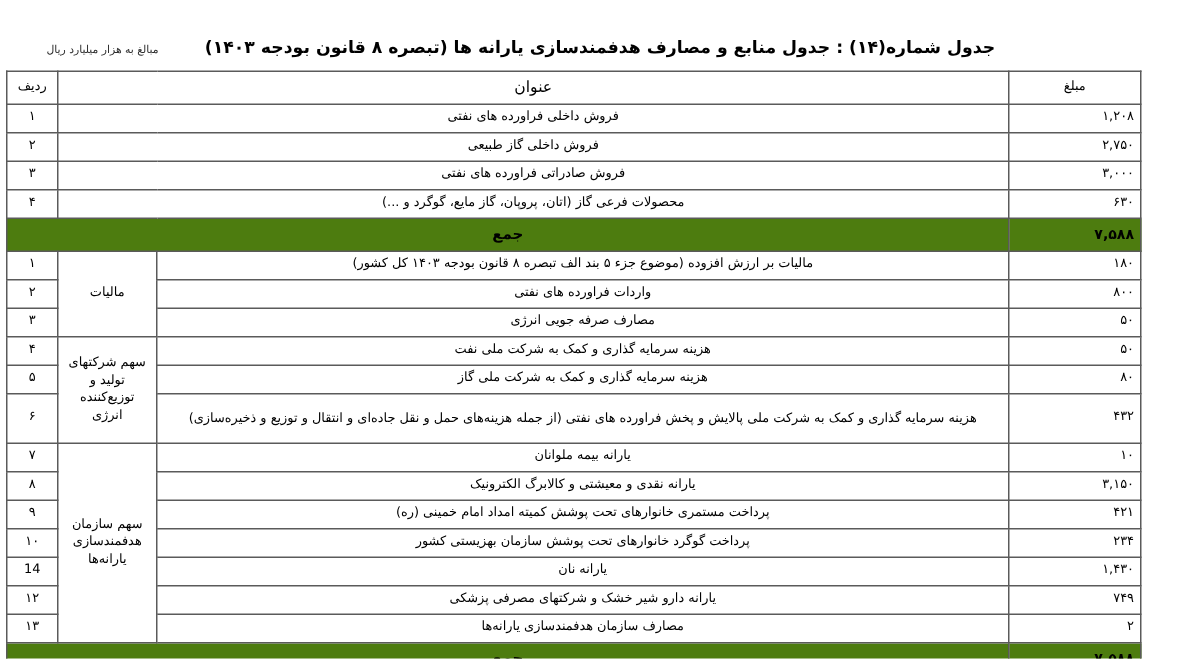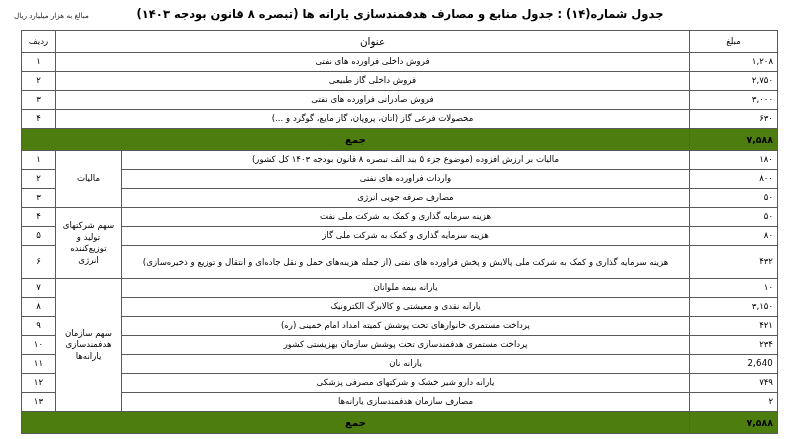--- a/index.html
+++ b/index.html
@@ -13,21 +13,21 @@
     font-family: "DejaVu Sans", "Liberation Sans", sans-serif;
     color: #000000;
     overflow: hidden;
   }
 
   .page {
     position: relative;
     width: 800px;
     height: 439px;
     box-sizing: border-box;
-    padding: 0;
+    padding: 17px;
   }
 
   
   .doc-header {
     position: relative;
     height: 30px;
     width: 100%;
   }
   .doc-title {
     position: absolute;
@@ -220,27 +220,27 @@
           <td class="title">یارانه نقدی و معیشتی و کالابرگ الکترونیک</td>
           <td class="rownum">۸</td>
         </tr>
         <tr class="row-normal">
           <td class="amount">۴۲۱</td>
           <td class="title">پرداخت مستمری خانوارهای تحت پوشش کمیته امداد امام خمینی (ره)</td>
           <td class="rownum">۹</td>
         </tr>
         <tr class="row-normal">
           <td class="amount">۲۳۴</td>
-          <td class="title">پرداخت مستمری هدفمندسازی تحت پوشش سازمان بهزیستی کشور</td>
+          <td class="title">پرداخت گوگرد خانوارهای تحت پوشش سازمان بهزیستی کشور</td>
           <td class="rownum">۱۰</td>
         </tr>
         <tr class="row-normal">
-          <td class="amount">2,640</td>
+          <td class="amount">۱,۴۳۰</td>
           <td class="title">یارانه نان</td>
-          <td class="rownum">۱۱</td>
+          <td class="rownum">14</td>
         </tr>
         <tr class="row-normal">
           <td class="amount">۷۴۹</td>
           <td class="title">یارانه دارو شیر خشک و شرکتهای مصرفی پزشکی</td>
           <td class="rownum">۱۲</td>
         </tr>
         <tr class="row-normal">
           <td class="amount">۲</td>
           <td class="title">مصارف سازمان هدفمندسازی یارانه‌ها</td>
           <td class="rownum">۱۳</td>

